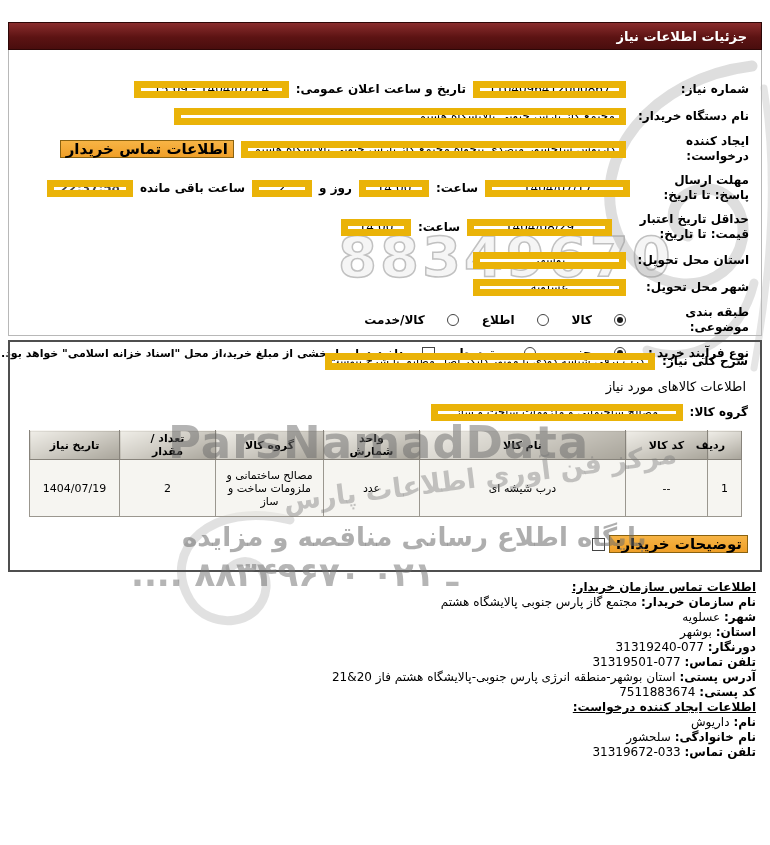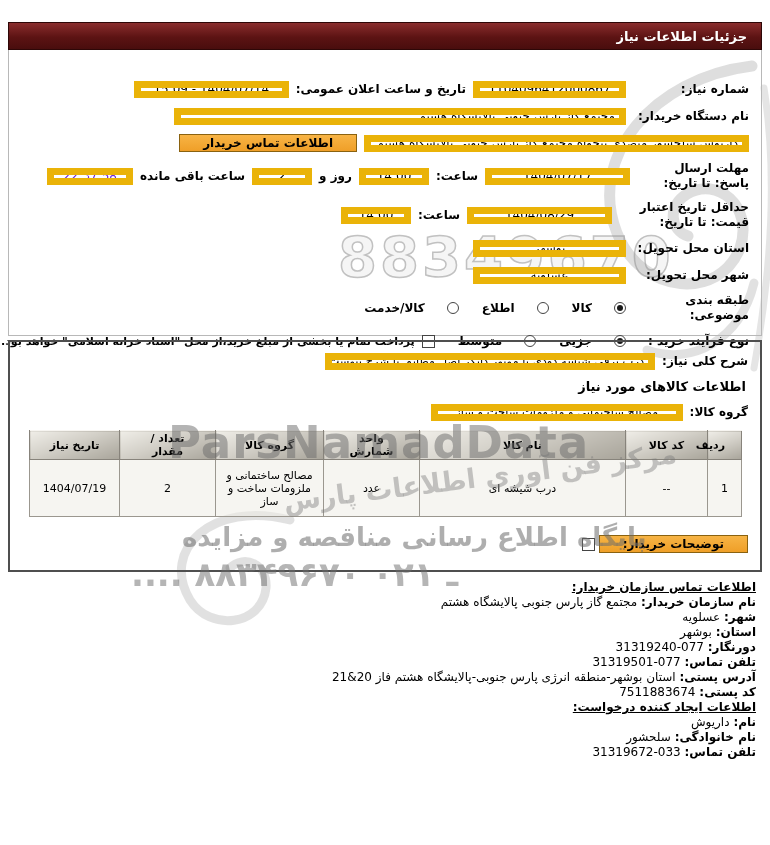--- a/index.html
+++ b/index.html
@@ -36,37 +36,37 @@
   .lbl-col{width:116px;white-space:normal;line-height:1.25}
   .lbl-col4{width:112px;white-space:normal;line-height:1.25}
   .lbl-col5{width:130px;white-space:normal;line-height:1.25}
   .inp{border:7px solid #eab308;background:#fff;height:17px;box-sizing:border-box;display:flex;
     align-items:center;justify-content:center;font-size:12px;padding:0 4px;overflow:hidden;
     white-space:nowrap;flex-shrink:0;position:relative;z-index:2}
   .start{justify-content:flex-start}
   .w153{width:153px}.w155{width:155px}.w452{width:452px}.w385{width:385px}
   .w145{width:145px}.w70{width:70px}.w60{width:60px}.w86{width:86px}
   .w330{width:330px;font-size:11.5px}.w252{width:252px;font-size:11.5px}
-  .timer{color:#6d28d9;font-weight:normal}
+  .timer{color:#404040;font-weight:bold}
   .orange-chip{background:linear-gradient(180deg,#f7b445 0%,#ef9f28 100%);border:1px solid #8a6210;
-    height:18px;box-sizing:border-box;display:flex;align-items:center;padding:0 23px;
-    font-weight:bold;font-size:12px;white-space:nowrap;flex-shrink:0;position:relative;z-index:2}
+    height:18px;box-sizing:border-box;display:flex;align-items:center;padding:0 5px;
+    font-weight:bold;font-size:15px;white-space:nowrap;flex-shrink:0;position:relative;z-index:2}
   .opt{display:flex;align-items:center;gap:22px;margin-left:16px;flex-shrink:0}
   .radio{width:12px;height:12px;border:1px solid #444;border-radius:50%;background:#fff;
     display:inline-block;position:relative;box-sizing:border-box}
   .radio.checked::after{content:"";position:absolute;inset:2px;background:#1a1a1a;border-radius:50%}
   .olbl{font-weight:bold;font-size:12px;white-space:nowrap}
   .checkbox{width:13px;height:13px;border:1px solid #444;background:#fff;display:inline-block;
     box-sizing:border-box;flex-shrink:0}
   .note{font-weight:bold;font-size:11px;white-space:nowrap}
 
   
   .detail-box{position:absolute;top:340px;right:8px;left:8px;height:232px;z-index:1;
     border:2px solid #4f4f4f;padding:10px 12px 0 12px;box-sizing:border-box;background:transparent}
-  .section-title{font-weight:bold;font-size:13px;margin:4px 2px 9px 0}
+  .section-title{font-weight:normal;font-size:13px;margin:4px 2px 9px 0}
   .goods-table{border-collapse:collapse;width:712px;margin:2px 6px 10px;table-layout:fixed;
     font-size:11px}
   .goods-table th{background:linear-gradient(160deg,#efede7 0%,#d2cfc7 45%,#a8a49a 100%);
     border:1px solid #87837b;border-top-color:#f7f5f1;height:24px;font-weight:bold;
     font-size:11px;padding:1px 16px}
   .goods-table td{border:1px solid #9b978f;background:rgba(238,236,230,0.55);height:52px;
     text-align:center;vertical-align:middle;padding:2px 4px;font-size:11px}
   .notes-row{margin-top:18px;gap:4px}
 
   
@@ -105,20 +105,21 @@
       <span class="lbl">تاریخ و ساعت اعلان عمومی:</span>
       <span class="inp w155">1404/07/14 - 15:09</span>
     </div>
 
     <div class="form-row">
       <span class="lbl lbl-col">نام دستگاه خریدار:</span>
       <span class="inp w452 start">مجتمع گاز پارس جنوبی  پالایشگاه هشتم</span>
     </div>
 
     <div class="form-row">
+      <span class="lbl lbl-col">ایجاد کننده درخواست:</span>
       <span class="inp w385 start">داریوش سلحشور متصدی تنخواه مجتمع گاز پارس جنوبی  پالایشگاه هشتم</span>
       <span class="orange-chip">اطلاعات تماس خریدار</span>
     </div>
 
     <div class="form-row">
       <span class="lbl lbl-col4">مهلت ارسال پاسخ: تا تاریخ:</span>
       <span class="inp w145">1404/07/17</span>
       <span class="lbl">ساعت:</span>
       <span class="inp w70">14:00</span>
       <span class="lbl">روز و</span>

